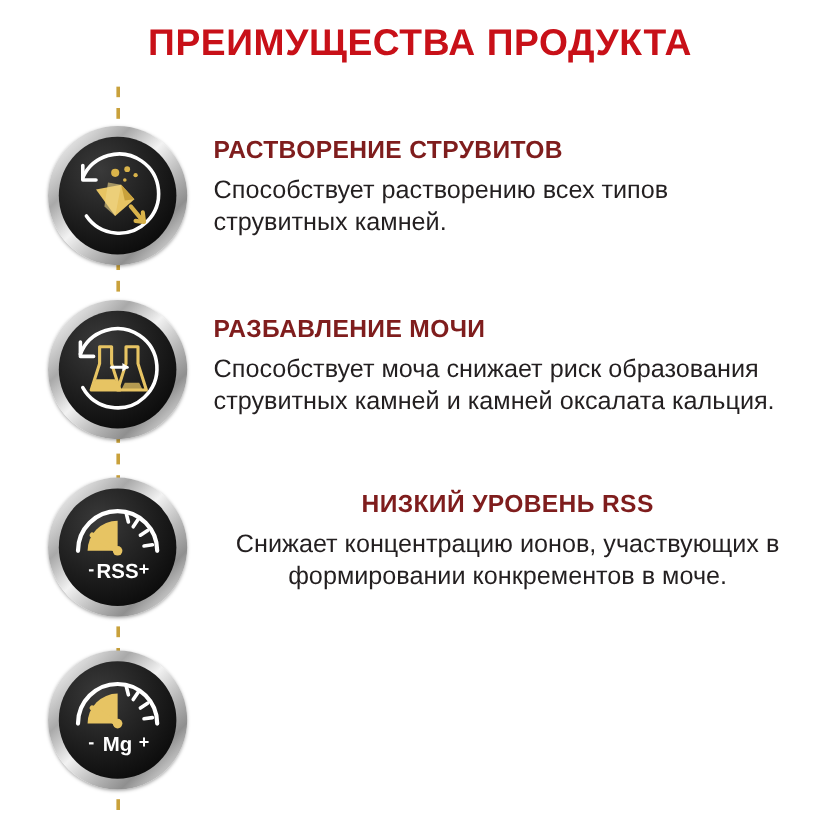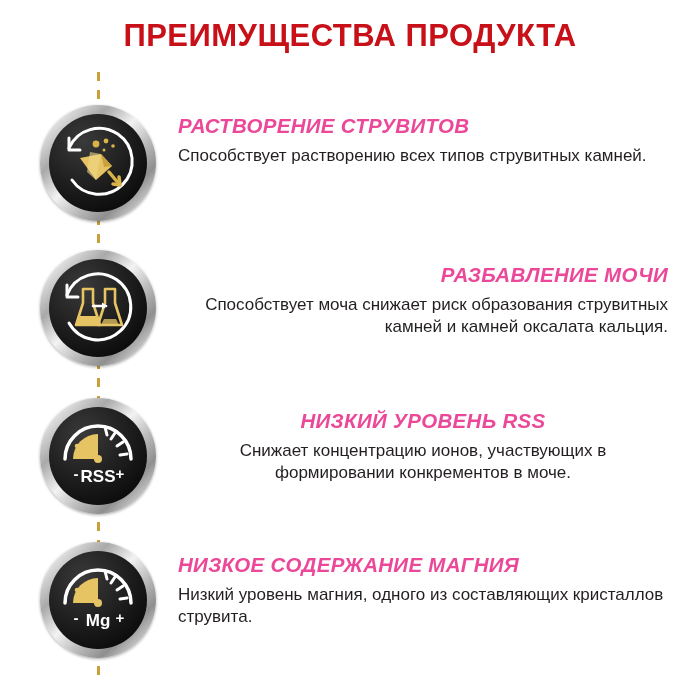--- a/index.html
+++ b/index.html
@@ -102,33 +102,32 @@
 
   
   .txt {
     margin-left: 22px;
     padding-top: 10px;
     width: 490px;
   }
   .head {
     font-size: 20.5px;
     font-weight: bold;
-    color: #ec4899;
+    color: #7f1d1d;
     text-transform: uppercase;
     letter-spacing: 0.3px;
     line-height: 1.1;
     margin-bottom: 7px;
-    font-style: italic;
   }
   .body {
-    font-size: 17px;
+    font-size: 21px;
     color: #231f20;
     line-height: 1.33;
   }
-  .f1 .txt { padding-top: 14px; text-align: right; }
+  .f1 .txt { padding-top: 14px; }
   .f2 .txt { padding-top: 12px; text-align: center; }
   .f3 .txt { padding-top: 12px; }
 </style>
 </head>
 <body>
 
 <div class="page">
 
   <div class="title">ПРЕИМУЩЕСТВА ПРОДУКТА</div>
 
@@ -214,19 +213,15 @@
           <path d="M74 35 L68 39" stroke="#ffffff" stroke-width="3" stroke-linecap="round"></path>
           <path d="M78 47 L71 48" stroke="#ffffff" stroke-width="3" stroke-linecap="round"></path>
           <path d="M49 52 L28 39" stroke="#e7c463" stroke-width="4.5" stroke-linecap="round"></path>
           <circle cx="49" cy="52" r="4" fill="#e7c463"></circle>
           <text x="27" y="72" font-family="Liberation Sans, sans-serif" font-size="15" font-weight="bold" fill="#ffffff" text-anchor="middle">-</text>
           <text x="71" y="72" font-family="Liberation Sans, sans-serif" font-size="15" font-weight="bold" fill="#ffffff" text-anchor="middle">+</text>
           <text x="49" y="75" font-family="Liberation Sans, sans-serif" font-size="17" font-weight="bold" fill="#ffffff" text-anchor="middle">Mg</text>
         </svg>
       </div>
     </div>
-    <div class="txt">
-      <div class="head">НИЗКОЕ СОДЕРЖАНИЕ МАГНИЯ</div>
-      <div class="body">Низкий уровень магния, одного из составляющих кристаллов струвита.</div>
-    </div>
   </div>
 
 </div>
 
 </body></html>

